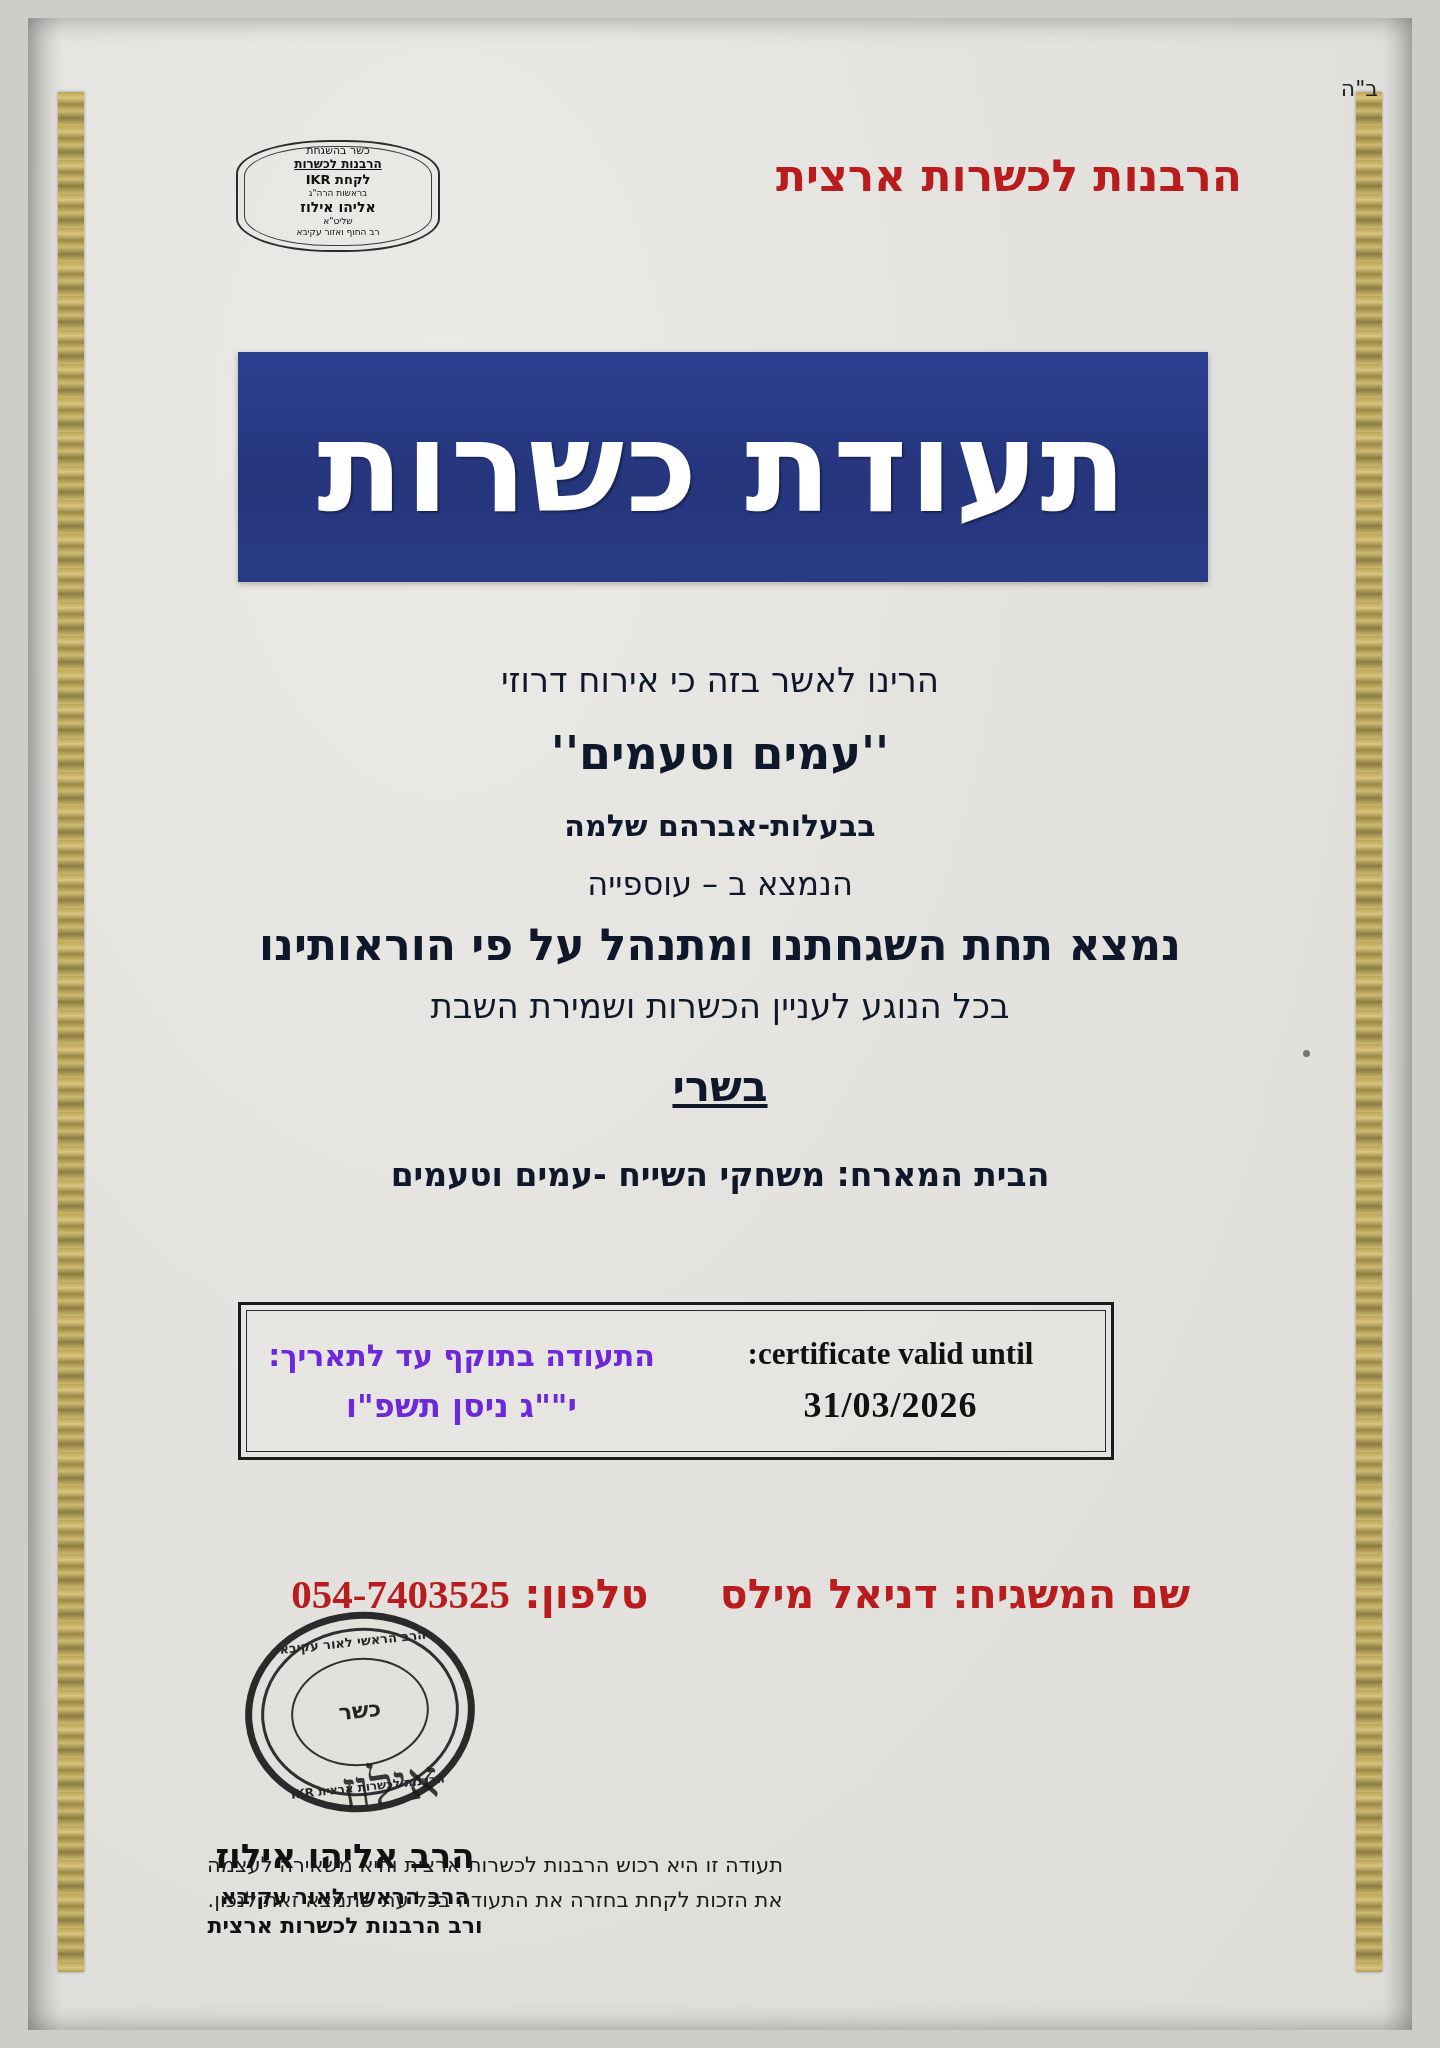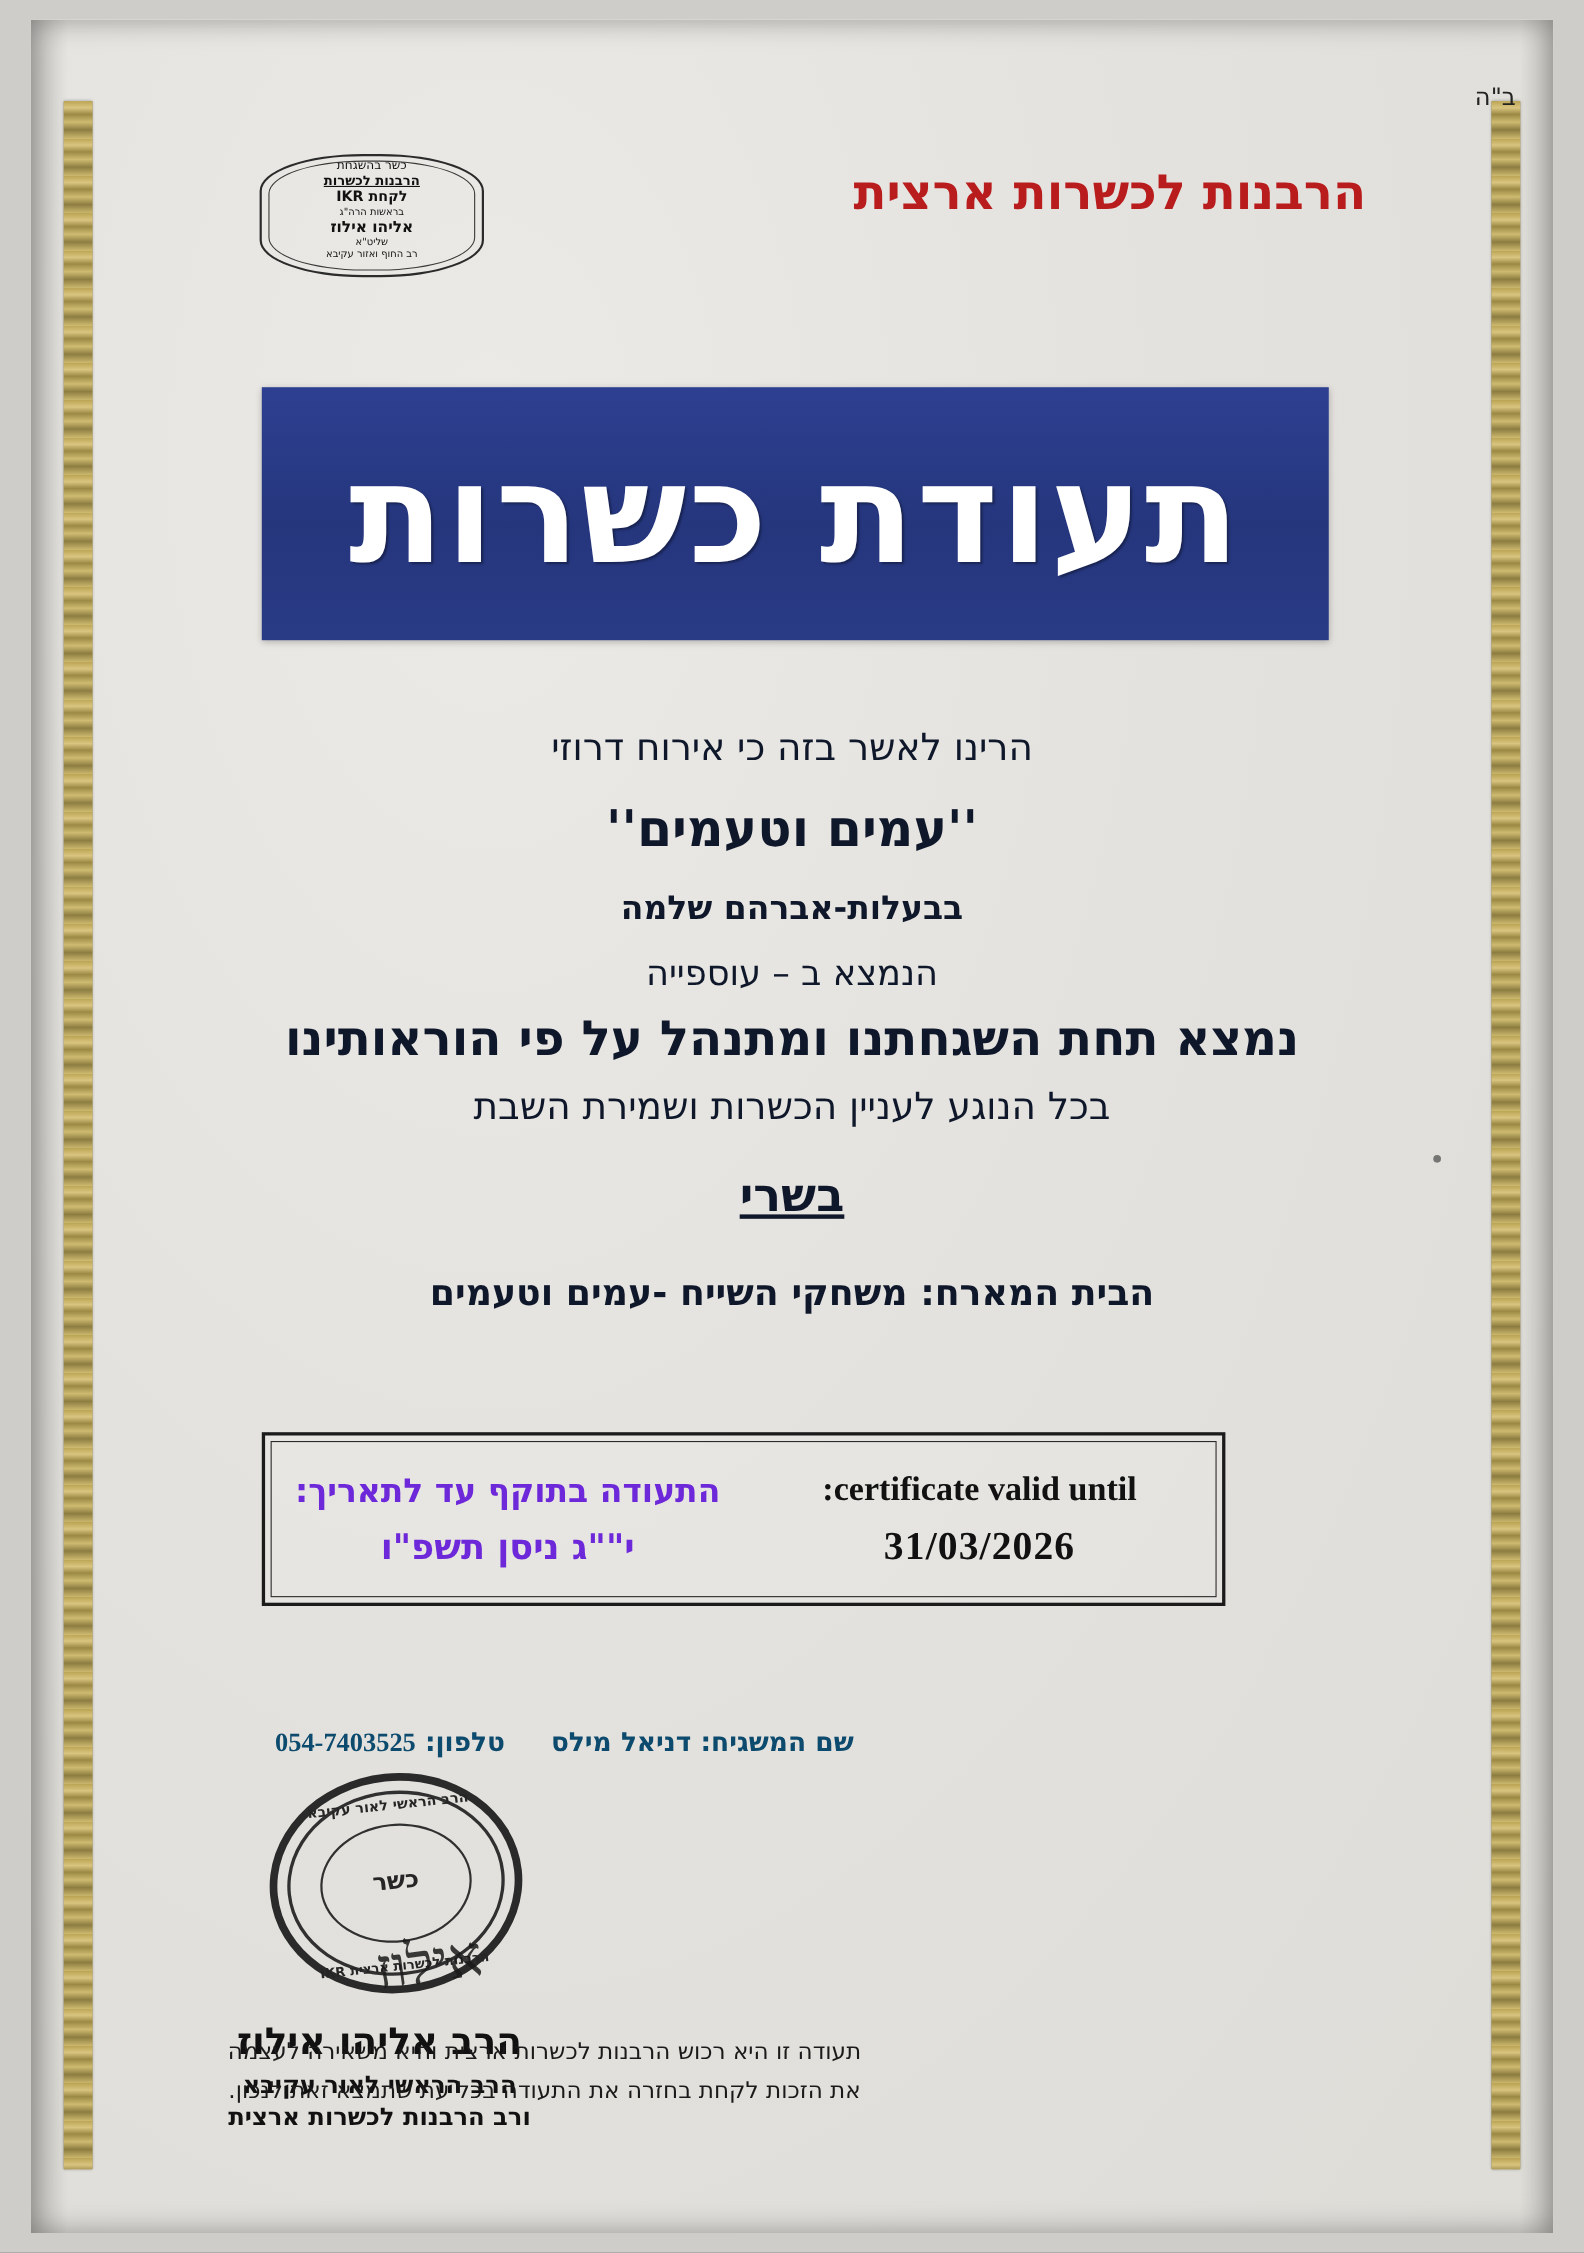--- a/index.html
+++ b/index.html
@@ -226,24 +226,24 @@
   }
   .valid-left .vl1 { font-size: 31px; font-weight: bold; margin-bottom: 12px; }
   .valid-left .vl2 { font-size: 36px; font-weight: bold; letter-spacing: 1px; }
 
   
   .supervisor {
     position: absolute;
     left: 250px;
     right: 250px;
     top: 1570px;
-    text-align: left;
-    font-size: 24px;
+    text-align: right;
+    font-size: 41px;
     font-weight: bold;
-    color: #0c4a6e;
+    color: #b91c1c;
     font-family: "DejaVu Sans", sans-serif;
     white-space: nowrap;
   }
   .supervisor .phone { font-family: "Liberation Serif", serif; }
 
   
   .stamp {
     position: absolute;
     left: 245px;
     top: 1612px;

